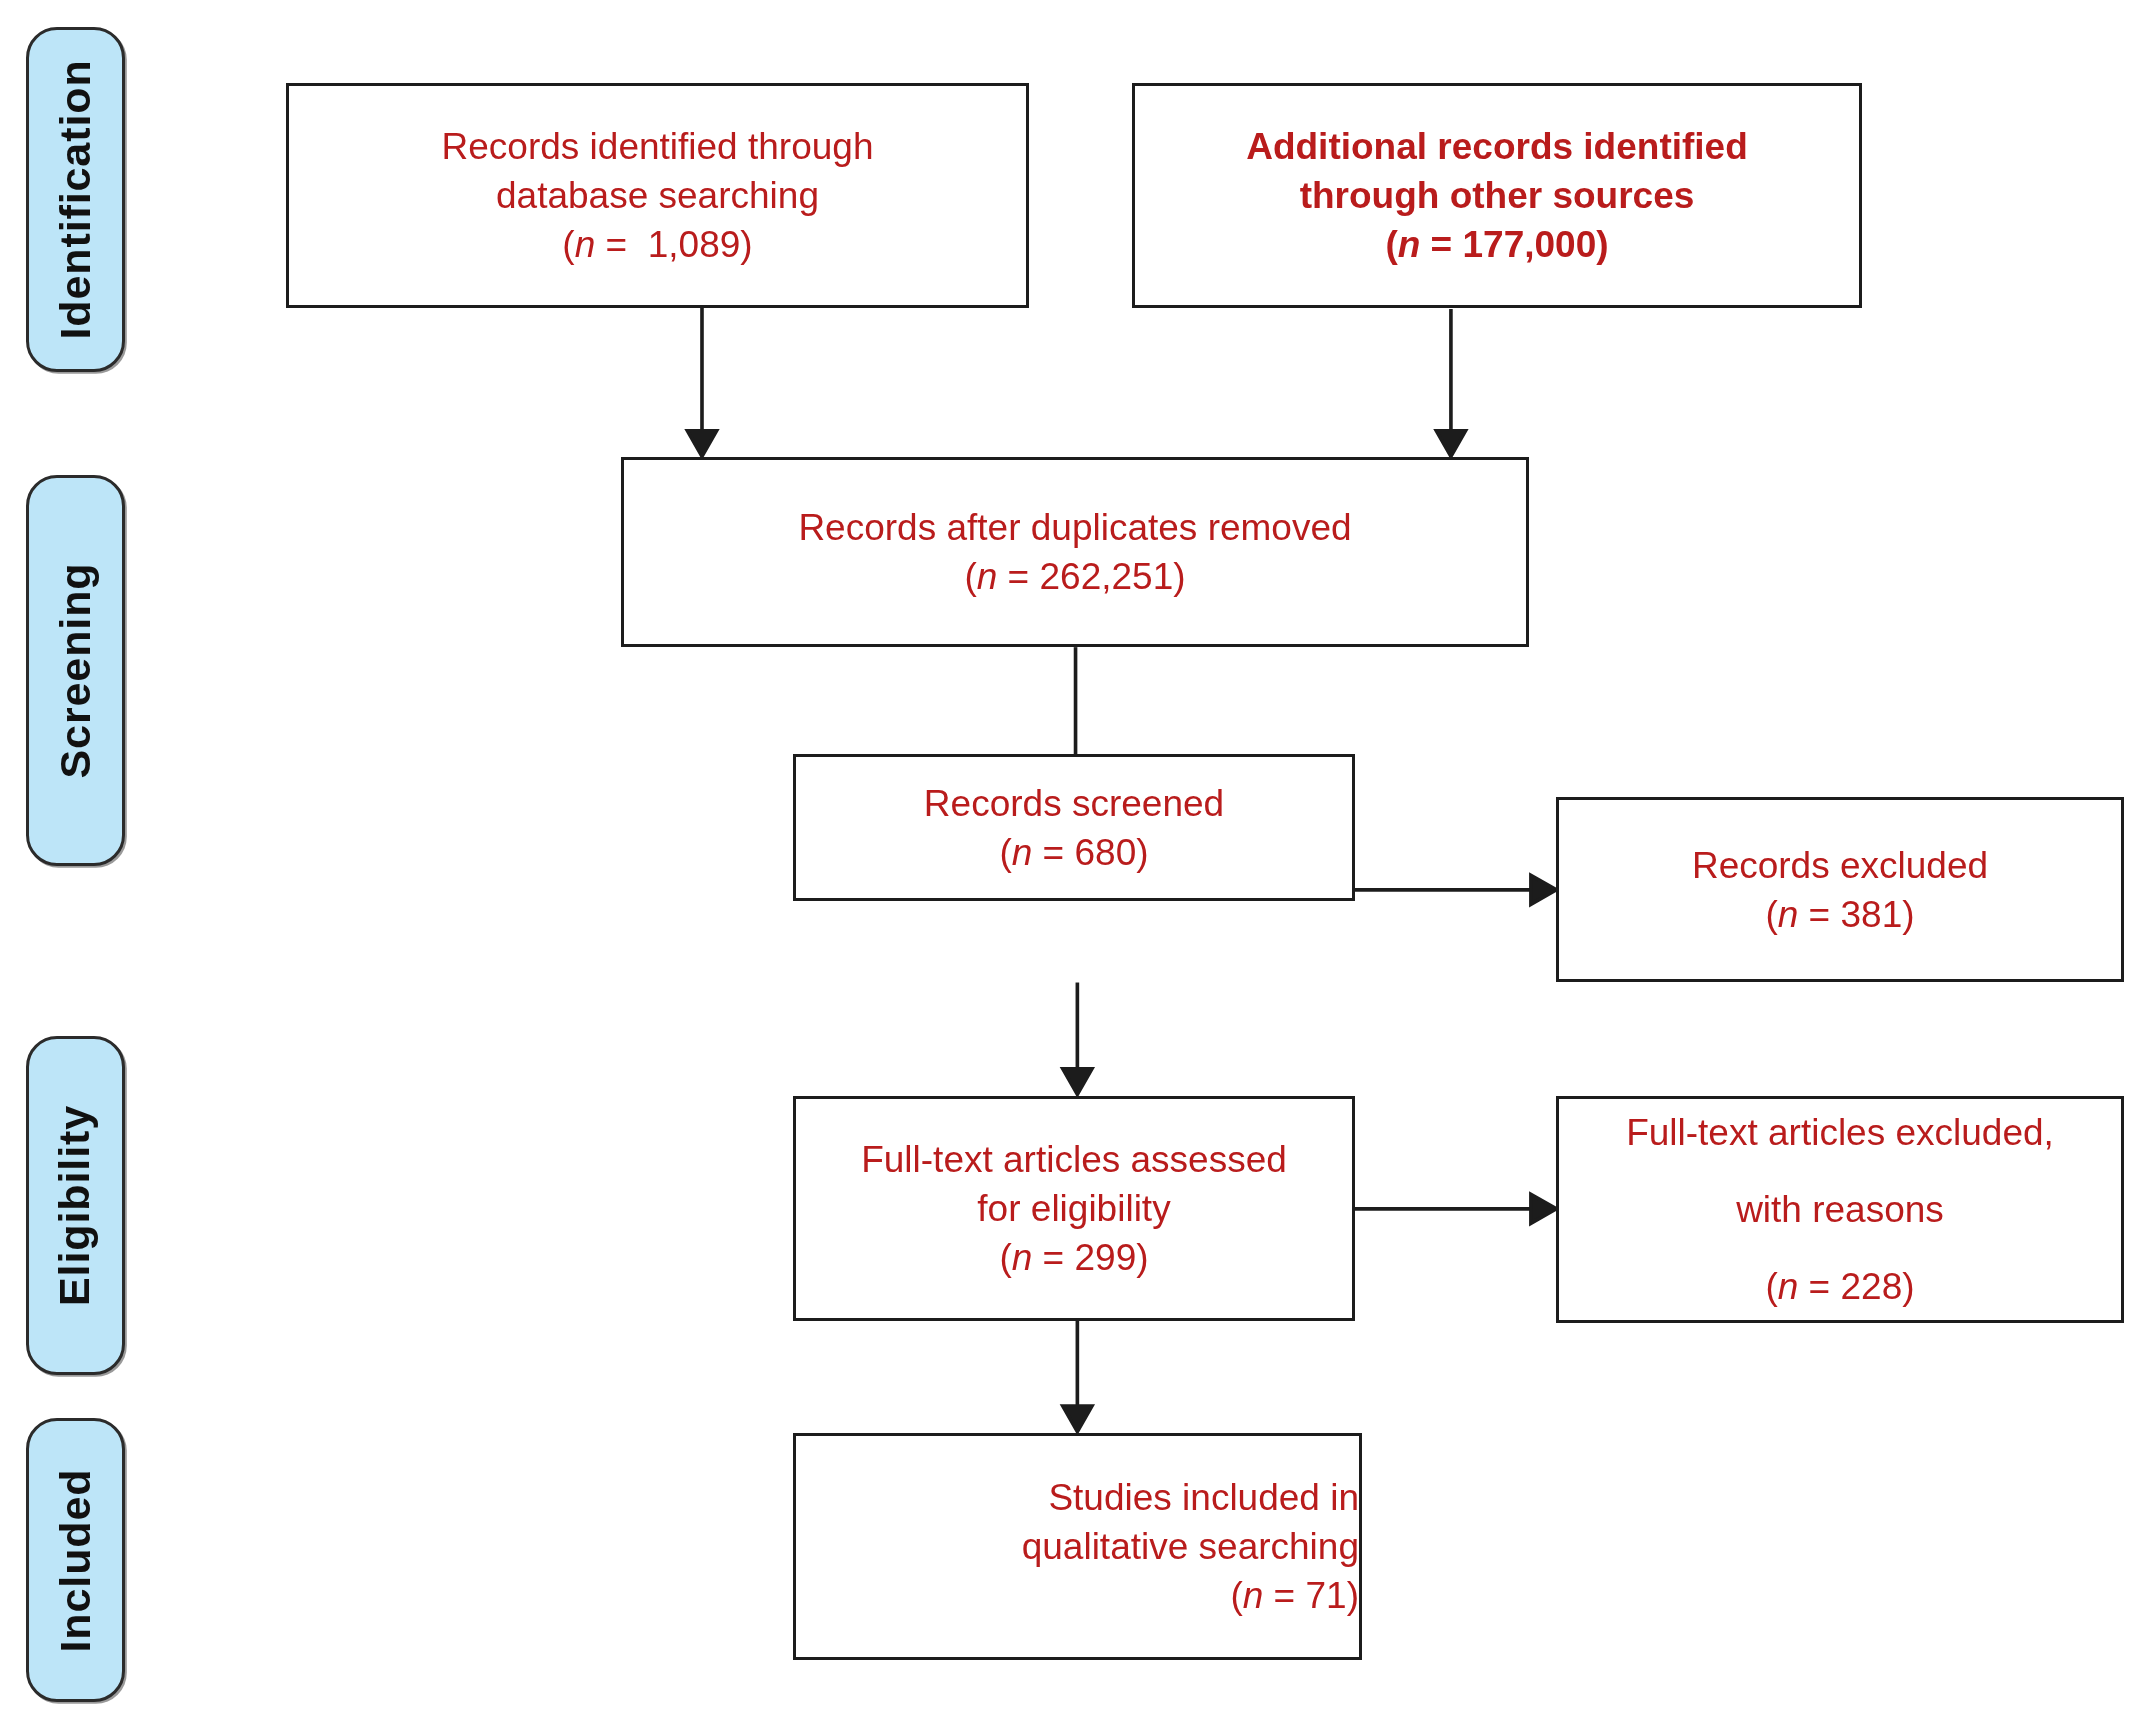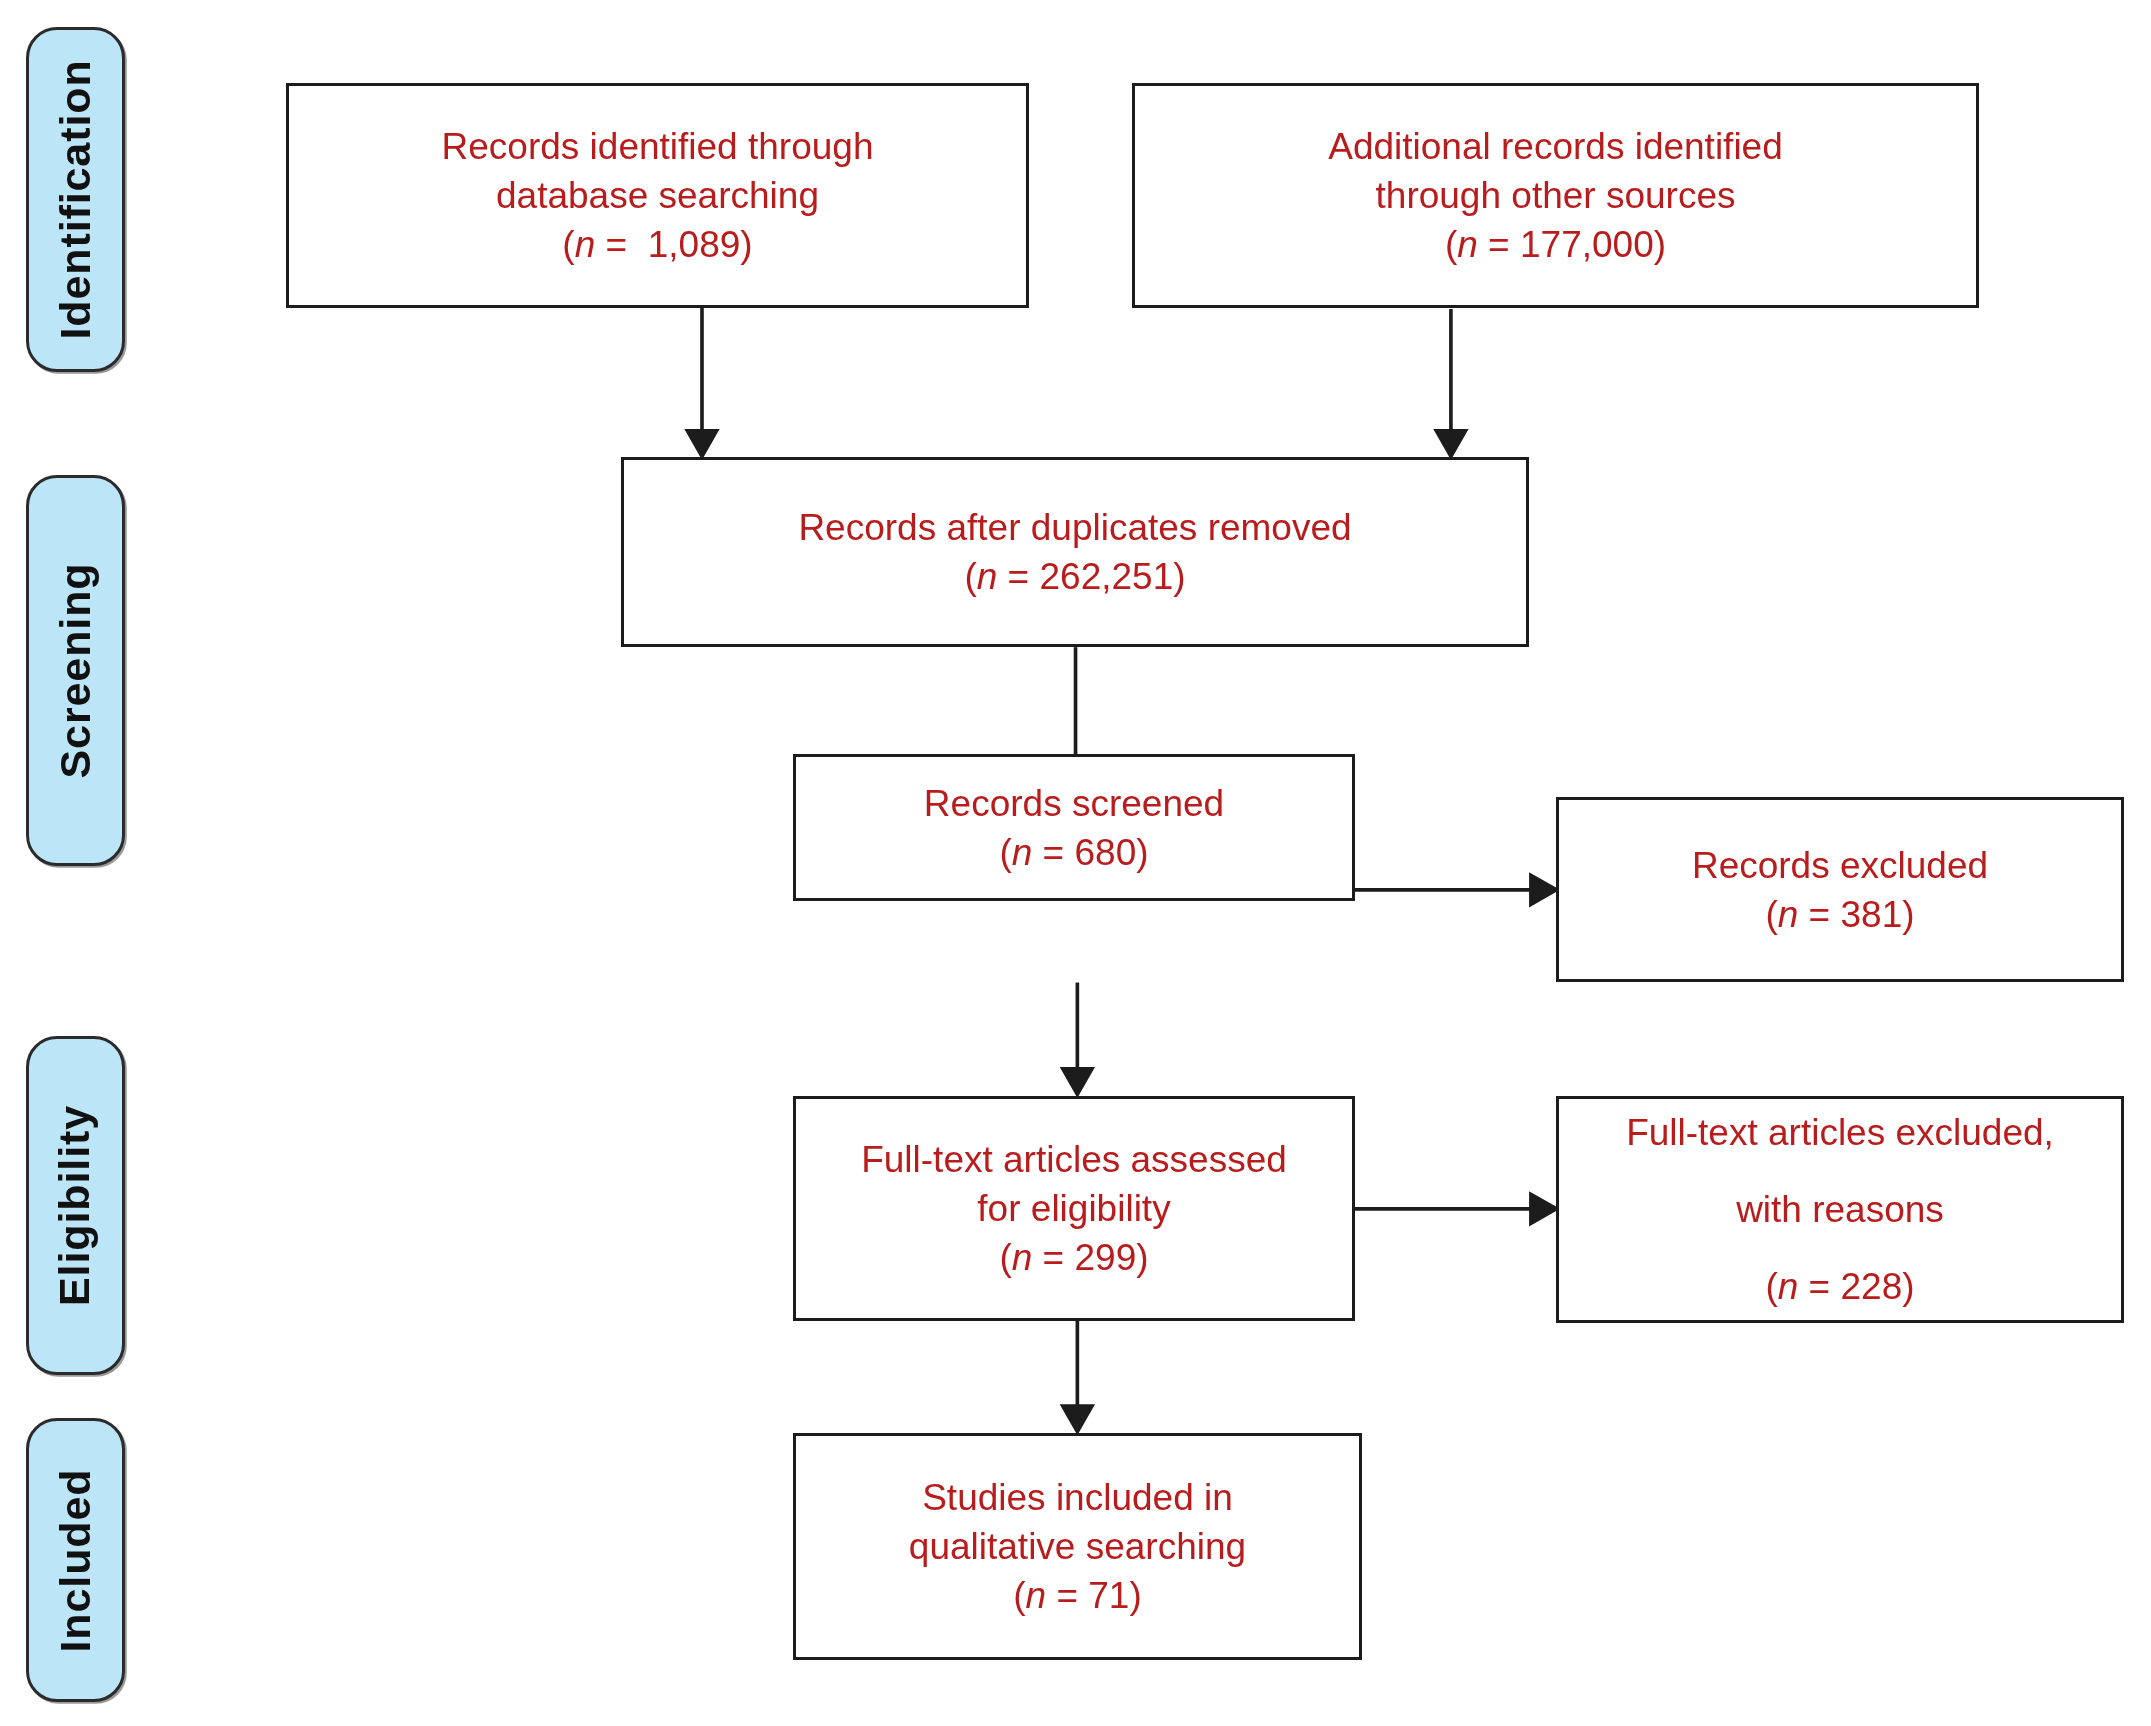--- a/index.html
+++ b/index.html
@@ -67,27 +67,27 @@
   }
   .nvar {
     font-style: italic;
   }
   #stage-identification { top: 27px;  height: 345px; }
   #stage-screening      { top: 475px; height: 391px; }
   #stage-eligibility    { top: 1036px; height: 339px; }
   #stage-included       { top: 1418px; height: 284px; }
 
   #box-db-records        { left: 286px;  top: 83px;   width: 743px; height: 225px; }
-  #box-other-records     { left: 1132px; top: 83px;   width: 847px; height: 225px; }
+  #box-other-records     { left: 1132px; top: 83px;   width: 730px; height: 225px; font-weight: bold; }
   #box-duplicates        { left: 621px;  top: 457px;  width: 908px; height: 190px; }
   #box-screened          { left: 793px;  top: 754px;  width: 562px; height: 147px; }
   #box-excluded          { left: 1556px; top: 797px;  width: 568px; height: 185px; }
   #box-fulltext          { left: 793px;  top: 1096px; width: 562px; height: 225px; }
   #box-fulltext-excluded { left: 1556px; top: 1096px; width: 568px; height: 227px; gap: 28px; }
-  #box-included-studies  { left: 793px;  top: 1433px; width: 569px; height: 227px; }
+  #box-included-studies  { left: 793px;  top: 1433px; width: 569px; height: 227px; align-items: flex-end; }
 </style>
 </head>
 <body>
 
 <div class="canvas">
 
   <svg class="arrows" viewBox="0 0 2367 1899" xmlns="http://www.w3.org/2000/svg">
     <g stroke="#1c1c1c" stroke-width="4" fill="#1c1c1c">
       <line x1="772" y1="338" x2="772" y2="474"></line>
       <polygon points="756,474 788,474 772,502"></polygon>

